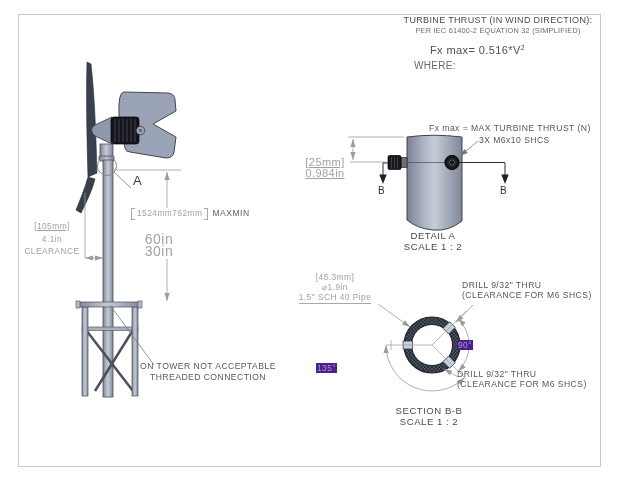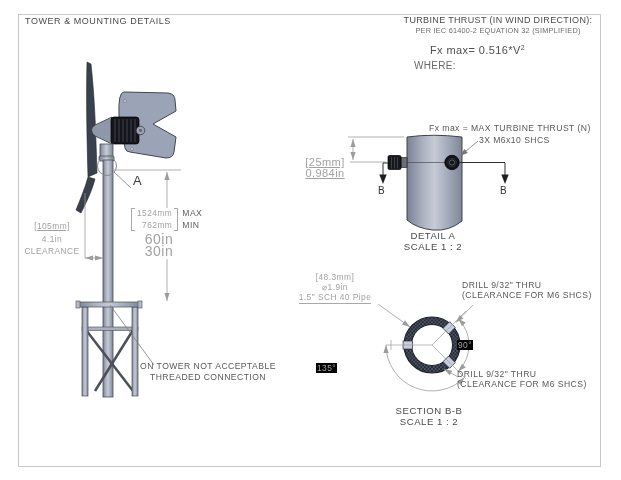--- a/index.html
+++ b/index.html
@@ -14,26 +14,26 @@
   .ctr{text-align:center;}
   .rt{text-align:right;}
   .big{font-size:9.6px;letter-spacing:.5px;color:#4a4a4a;line-height:10.6px;}
   .head{font-size:9px;letter-spacing:.35px;color:#4a4a4a;}
   .sub{font-size:7.3px;letter-spacing:.25px;color:#6a6a6a;}
   .formula{font-size:11px;letter-spacing:.4px;color:#4f4f4f;}
   .sup{font-size:7px;vertical-align:4px;}
   .small{font-size:10px;letter-spacing:.3px;color:#6a6a6a;}
   .callout{font-size:13px;letter-spacing:.5px;color:#3f3f3f;}
   .b-lbl{font-size:10px;color:#2e2e2e;letter-spacing:.4px;}
-  .onwhite{background:#000000;padding:0 1px;}
+  .onwhite{background:#4c1d95;padding:0 1px;}
   .brk{display:inline-block;width:3px;align-self:stretch;}
   .brkL{border-left:1px solid #a8a8a8;border-top:1px solid #a8a8a8;border-bottom:1px solid #a8a8a8;}
   .brkR{border-right:1px solid #a8a8a8;border-top:1px solid #a8a8a8;border-bottom:1px solid #a8a8a8;}
   .hd-row{display:flex;align-items:stretch;}
-  .hd-col{display:flex;flex-direction:column;justify-content:space-between;padding:0 2px;}
+  .hd-col{display:flex;justify-content:space-between;padding:0 2px;}
   .underl{display:inline-block;border-bottom:1px solid #a8a8a8;padding-bottom:0px;}
 </style>
 </head>
 <body>
 
 <div id="stage">
   <div id="sheet-border"></div>
 
   <svg width="621" height="480" viewBox="0 0 621 480">
     <defs>
@@ -156,21 +156,20 @@
     </g>
     <g stroke="#9c9c9c" stroke-width="0.8" fill="none">
       <path d="M458.2,318.8 A37,37 0 0 1 458.2,371.2" marker-start="url(#arG)" marker-end="url(#arG)"></path>
       <path d="M386,345 A46,46 0 0 0 464.5,377.5" marker-start="url(#arG)" marker-end="url(#arG)"></path>
     </g>
     <line x1="378" y1="304" x2="410" y2="327" stroke="#9c9c9c" stroke-width="0.8" marker-end="url(#arG)"></line>
     <line x1="473" y1="305" x2="456" y2="322.5" stroke="#9c9c9c" stroke-width="0.8" marker-end="url(#arG)"></line>
     <line x1="458" y1="377" x2="444" y2="369" stroke="#9c9c9c" stroke-width="0.8" marker-end="url(#arG)"></line>
   </svg>
 
-  <div class="lbl head" style="left:25px;top:16px;letter-spacing:.55px;">TOWER &amp; MOUNTING DETAILS</div>
 
   <div class="lbl head ctr" style="left:393px;top:15px;width:210px;">TURBINE THRUST (IN WIND DIRECTION):</div>
   <div class="lbl sub ctr" style="left:393px;top:26px;width:210px;">PER IEC 61400-2 EQUATION 32 (SIMPLIFIED)</div>
   <div class="lbl formula" style="left:430px;top:43px;"><span>Fx max= 0.516*V</span><span class="sup">2</span></div>
   <div class="lbl small" style="left:414px;top:61px;">WHERE:</div>
   <div class="lbl" style="left:429px;top:79px;line-height:10.6px;margin-top:44px;">
     <span style="display:block;">Fx max = MAX TURBINE THRUST (N)</span>
   </div>
 
   <div class="lbl dim ctr" style="left:19px;top:220px;width:66px;line-height:12.5px;font-size:8.4px;">

